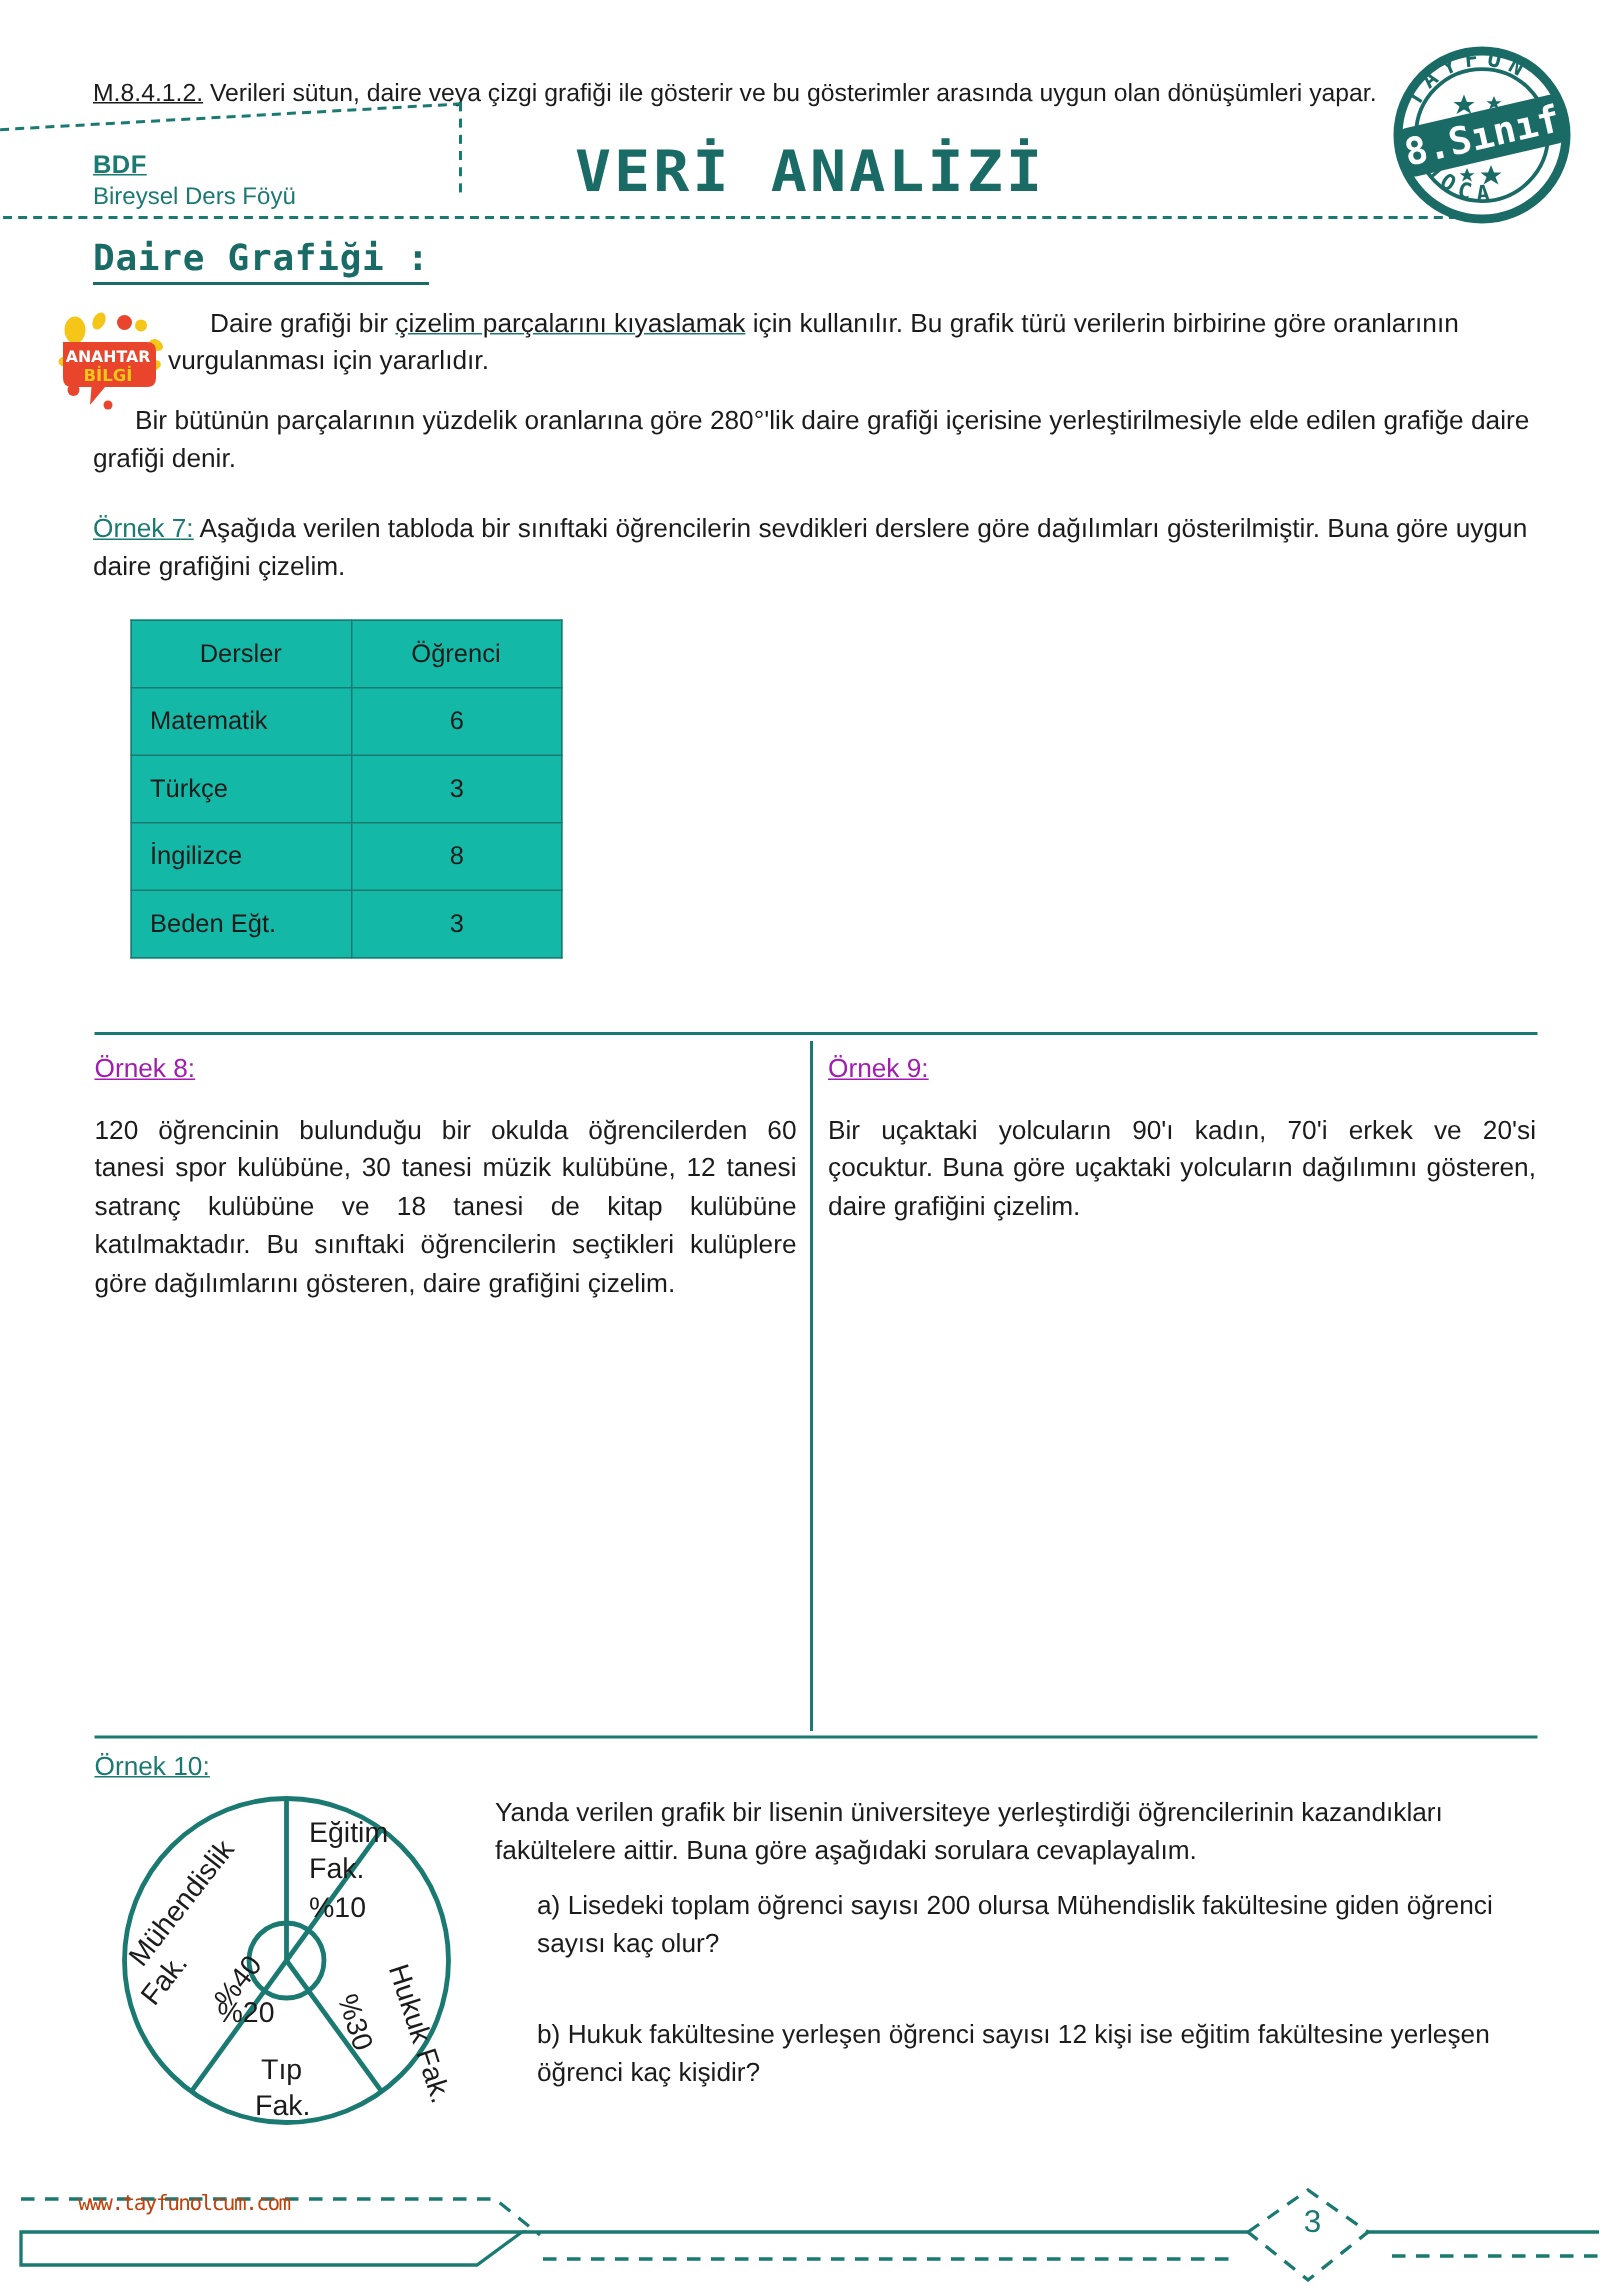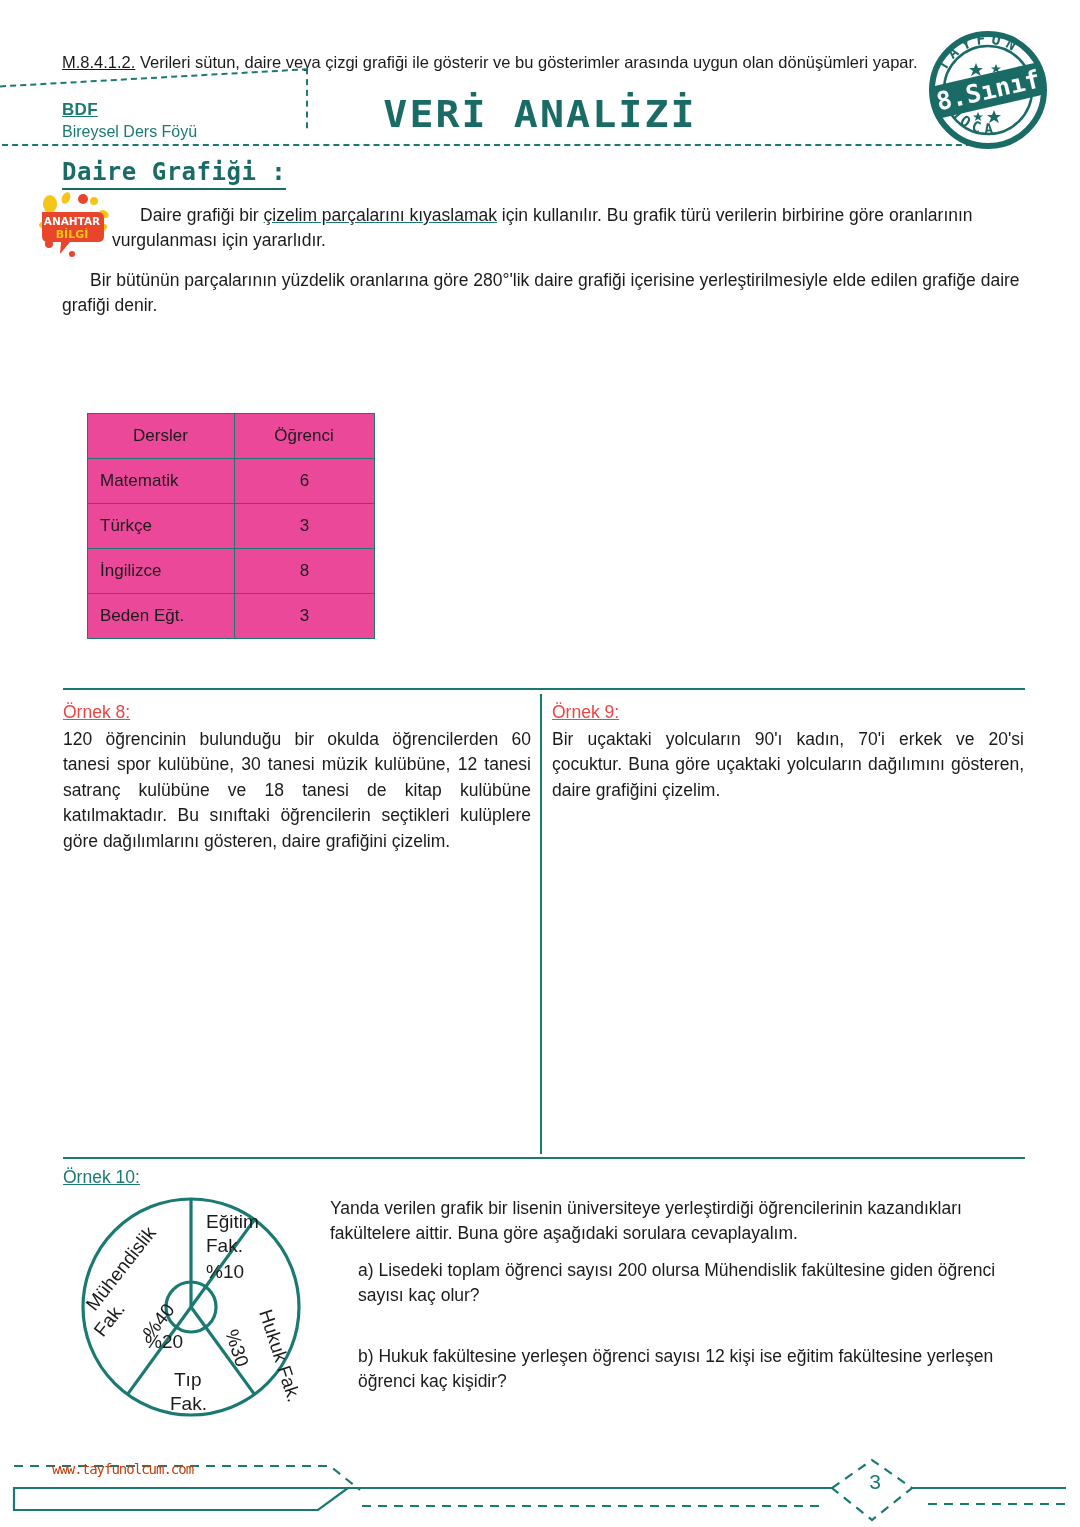--- a/index.html
+++ b/index.html
@@ -55,21 +55,21 @@
   
   .sec-heading {
     position:absolute; left:62px; top:158px;
     font-family:"DejaVu Sans Mono", monospace;
     font-size:24px; font-weight:bold; color:#1a6b66;
     border-bottom:2.5px solid #1a6b66; padding-bottom:2px;
     letter-spacing:.5px;
   }
 
   
-  .keyicon { position:absolute; left:36px; top:192px; width:82px; height:68px;text-align:center; }
+  .keyicon { position:absolute; left:36px; top:208px; width:82px; height:68px;text-align:center; }
 
   
   .p1 {
     position:absolute; left:112px; top:203px; width:918px;
     font-size:17.5px; line-height:1.42; text-indent:28px;
   }
   .p1 .u { text-decoration:underline; text-decoration-color:#1a7a72; }
   .p2 {
     position:absolute; left:62px; top:268px; width:968px;
     font-size:17.5px; line-height:1.42; text-indent:28px;
@@ -77,38 +77,38 @@
 
   .ornek7 {
     position:absolute; left:62px; top:340px; width:968px;
     font-size:17.5px; line-height:1.42;
   }
   .lbl { color:#1a7a72; text-decoration:underline; }
 
   
   table.data {
     position:absolute; left:87px; top:413px;
-    border-collapse:collapse; background:#ec4899;
+    border-collapse:collapse; background:#14b8a6;
   }
   table.data td, table.data th {
     border:1.6px solid #1a7a72;
     font-size:17px; font-weight:normal; color:#1b1b1b;
     height:45px;
   }
   table.data .c1 { width:147px; padding-left:12px; text-align:left; }
   table.data .c2 { width:140px; text-align:center; }
   table.data thead .c1, table.data thead .c2 { text-align:center; padding-left:0; }
 
   
   .hr-solid { position:absolute; border-top:2px solid #1a7a72; }
   .vdiv { position:absolute; border-left:2px solid #1a7a72; }
 
   .col8 { position:absolute; left:63px; top:702px; width:468px; }
   .col9 { position:absolute; left:552px; top:702px; width:472px; }
-  .ex-head { font-size:17.5px; color:#ef4444; text-decoration:underline; margin-bottom:4px;}
+  .ex-head { font-size:17.5px; color:#a21caf; text-decoration:underline; margin-bottom:18px;}
   .ex-body { font-size:17.5px; line-height:1.45; text-align:justify; }
 
   
   .ornek10-lbl {
     position:absolute; left:63px; top:1167px;
     font-size:17.5px; color:#1a7a72; text-decoration:underline;
   }
   .pie-wrap { position:absolute; left:73px; top:1190px; width:245px; height:235px; }
   .q-intro {
     position:absolute; left:330px; top:1196px; width:700px;
@@ -197,20 +197,23 @@
       <text x="36" y="46" text-anchor="middle" font-family="DejaVu Sans, sans-serif" font-size="11" font-weight="bold" fill="#f5c518">BİLGİ</text>
     </svg>
   </div>
 
   <div class="p1">
     <span>Daire grafiği bir </span><span class="u">çizelim parçalarını kıyaslamak</span><span> için kullanılır. Bu grafik türü verilerin birbirine göre oranlarının vurgulanması için yararlıdır.</span>
   </div>
 
   <div class="p2">Bir bütünün parçalarının yüzdelik oranlarına göre 280°'lik daire grafiği içerisine yerleştirilmesiyle elde edilen grafiğe daire grafiği denir.</div>
 
+  <div class="ornek7">
+    <span class="lbl">Örnek 7:</span><span> Aşağıda verilen tabloda bir sınıftaki öğrencilerin sevdikleri derslere göre dağılımları gösterilmiştir. Buna göre uygun daire grafiğini çizelim.</span>
+  </div>
 
   <table class="data">
     <thead>
       <tr>
         <th class="c1">Dersler</th>
         <th class="c2">Öğrenci</th>
       </tr>
     </thead>
     <tbody>
       <tr>

